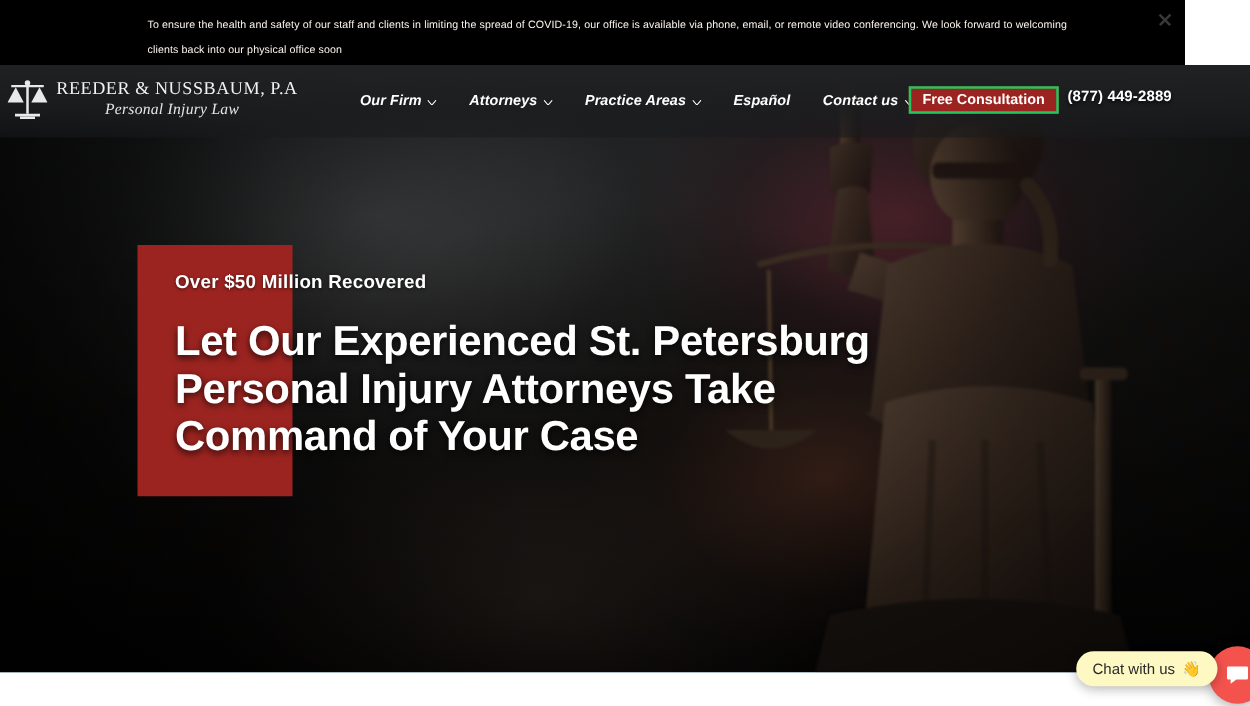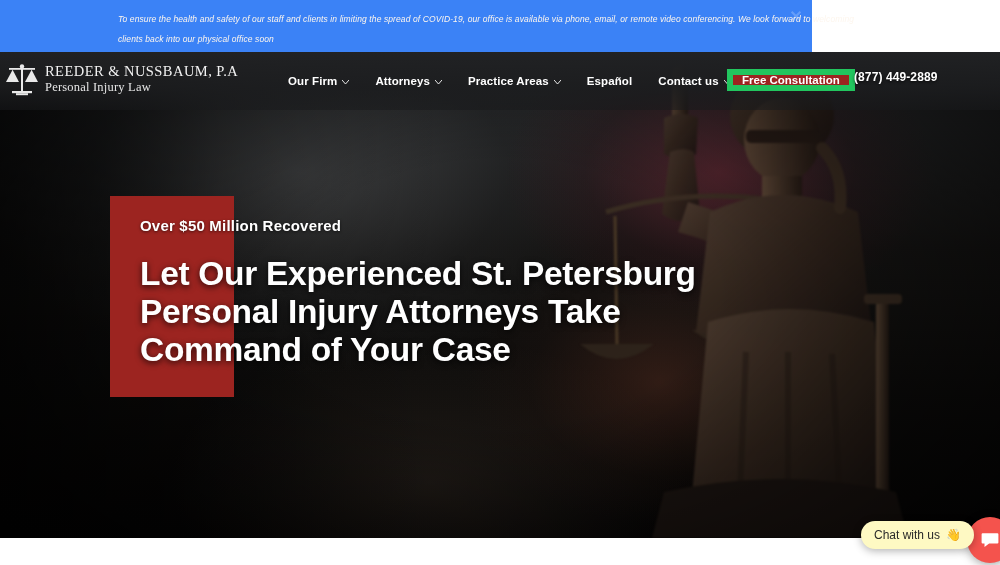--- a/index.html
+++ b/index.html
@@ -9,25 +9,24 @@
     height: 565px;
     overflow: hidden;
     background: #ffffff;
     font-family: "Liberation Sans", sans-serif;
   }
 
   
   .covid-banner {
     position: absolute;
     top: 0; left: 0;
-    width: 812px;
+    width: 948px;
     height: 52px;
-    background: #3b82f6;
+    background: #000000;
     z-index: 30;
-    font-style: italic;
   }
   .covid-banner-text {
     position: absolute;
     left: 118px;
     top: 9px;
     width: 760px;
     font-size: 8.5px;
     line-height: 20px;
     color: #fdf6ee;
     letter-spacing: 0.1px;
@@ -112,43 +111,46 @@
   .logo-text-main {
     font-family: "Liberation Serif", serif;
     font-size: 14.5px;
     letter-spacing: 0.45px;
     color: #f2f2f2;
     line-height: 17px;
     white-space: nowrap;
   }
   .logo-text-sub {
     font-family: "Liberation Serif", serif;
+    font-style: italic;
     font-size: 12.5px;
     color: #e6e6e6;
     line-height: 15px;
     letter-spacing: 0.2px;
     white-space: nowrap;
+    margin-left: 39px;
   }
 
   .nav-links {
     position: absolute;
     left: 288px; top: 0;
     height: 58px;
     display: flex;
     align-items: center;
     gap: 0px;
   }
   .nav-item {
     display: flex;
     align-items: center;
     gap: 5px;
     padding: 0 13px;
     height: 58px;
     cursor: pointer;
     white-space: nowrap;
+    font-style: italic;
   }
   .nav-item:first-child { padding-left: 0; }
   .nav-label {
     font-size: 11.5px;
     font-weight: bold;
     color: #ffffff;
     letter-spacing: 0.1px;
   }
   .caret {
     width: 7px; height: 4px;
@@ -158,21 +160,21 @@
   .caret svg { display: block; }
 
   .cta-btn {
     position: absolute;
     left: 727px; top: 69px;
     height: 22px;
     padding: 0 9px;
     display: flex;
     align-items: center;
     background: #9c2420;
-    border: 6px solid #22c55e;
+    border: 2px solid #22c55e;
     cursor: pointer;
     z-index: 21;
   }
   .cta-btn span {
     font-size: 11.5px;
     font-weight: bold;
     color: #ffffff;
     white-space: nowrap;
   }
   .phone {

